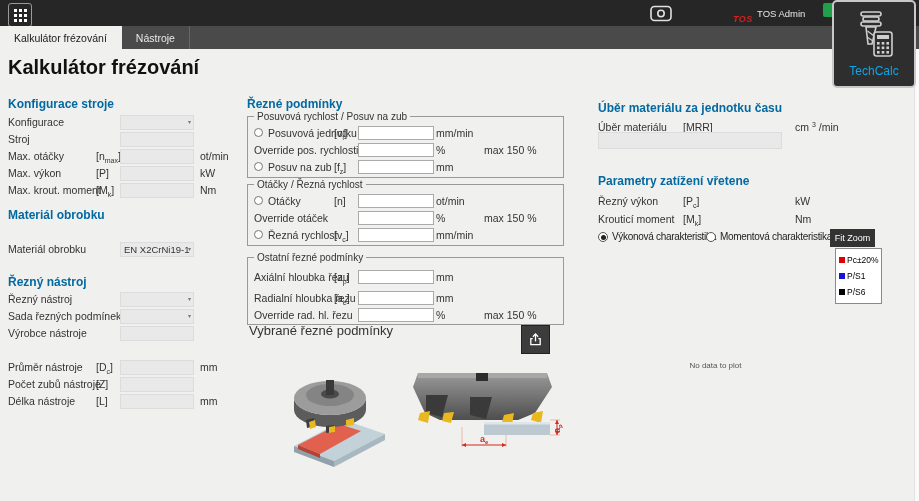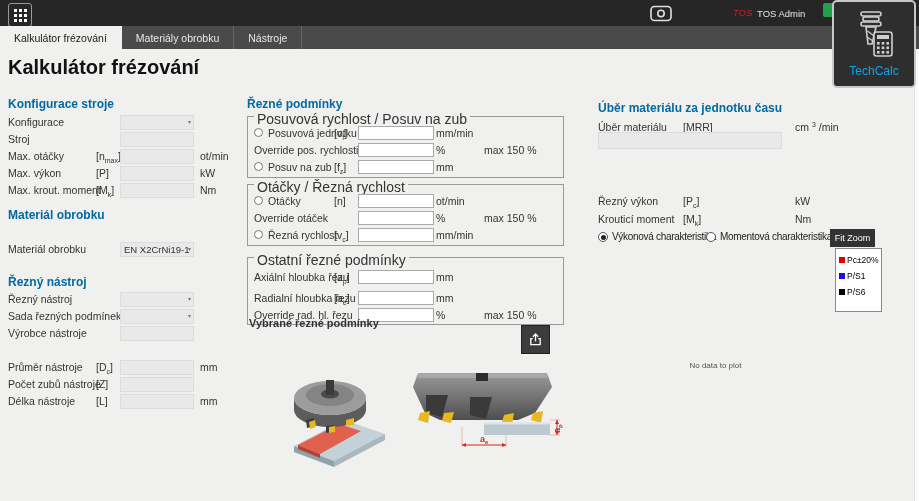--- a/index.html
+++ b/index.html
@@ -5,21 +5,21 @@
   html,body{margin:0;padding:0;background:#d8d8d8;}
   .stage{position:relative;width:919px;height:501px;background:#f0f0ee;overflow:hidden;
          font-family:"Liberation Sans",sans-serif;color:#333;}
   
   .titlebar{position:absolute;left:0;top:0;right:0;height:26px;background:#262626;}
   .appgrid{position:absolute;left:8px;top:3px;width:22px;height:22px;border:1px solid #9a9a9a;
            border-radius:3px;display:flex;align-items:center;justify-content:center;}
   .dots{display:grid;grid-template-columns:repeat(3,3px);grid-template-rows:repeat(3,3px);gap:2px;}
   .dots span{background:#fff;width:3px;height:3px;}
   .cambtn{position:absolute;left:650px;top:5px;width:22px;height:17px;}
-  .toslogo{position:absolute;left:733px;top:8px;font-size:9px;font-weight:normal;font-style:italic;color:#d42020;letter-spacing:.5px;}
+  .toslogo{position:absolute;left:733px;top:14px;font-size:9px;font-weight:bold;font-style:italic;color:#d42020;letter-spacing:.5px;}
   .userlbl{position:absolute;left:757px;top:8px;font-size:9.5px;color:#e6e6e6;}
   .greenind{position:absolute;left:823px;top:3px;width:15px;height:14px;background:#1fa04a;border-radius:2px;}
   
   .tabbar{position:absolute;left:0;top:26px;right:0;height:23px;background:#4a4a4a;display:flex;}
   .tab{display:flex;align-items:center;justify-content:center;height:100%;padding:0 14px;
        color:#e8e8e8;font-size:10.5px;border-right:1px solid #666;white-space:nowrap;cursor:default;}
   .tab.active{background:#f0f0ee;color:#1a1a1a;border-right:1px solid #f0f0ee;}
   .pagetitle{position:absolute;left:8px;top:56px;margin:0;font-size:20px;font-weight:bold;color:#111;}
   
   .sect{position:absolute;font-size:12px;font-weight:bold;color:#0369a1;white-space:nowrap;}
@@ -31,45 +31,45 @@
   sup{font-size:7px;line-height:0;}
   .lfield{position:absolute;left:112px;top:0;width:72px;height:13px;background:#e9e9e9;border:1px solid #dcdcdc;}
   .selval{display:block;font-size:9.5px;color:#333;padding:1px 9px 0 3px;white-space:nowrap;overflow:hidden;}
   .chev{position:absolute;right:2px;top:3px;font-size:6px;color:#777;line-height:1;}
   
   .colL{position:absolute;left:8px;top:95px;width:232px;height:330px;}
   .colM{position:absolute;left:247px;top:95px;width:318px;height:300px;}
   .colR{position:absolute;left:598px;top:95px;width:318px;height:390px;}
   
   .group{position:absolute;left:0;width:315px;border:1px solid #999;}
-  .glegend{position:absolute;top:-6px;left:6px;background:#f0f0ee;padding:0 3px;font-size:14px;color:#333;white-space:nowrap;}
+  .glegend{position:absolute;top:-6px;left:6px;background:#f0f0ee;padding:0 3px;font-size:10px;color:#333;white-space:nowrap;}
   .crow{position:absolute;left:0;right:0;height:15px;}
   .rdo{position:absolute;left:6px;top:2px;width:9px;height:9px;border:1px solid #777;border-radius:50%;background:#fff;box-sizing:border-box;}
   .clab{position:absolute;top:1px;font-size:10.5px;white-space:nowrap;}
   .clab.ind{left:20px;} .clab.noind{left:6px;}
   .csym{position:absolute;left:86px;top:1px;font-size:10.5px;white-space:nowrap;}
   .winput{position:absolute;left:110px;top:0;width:70px;height:12px;border:1px solid #aaa;background:#fff;
           font-size:10px;padding:0 2px;font-family:"Liberation Sans",sans-serif;}
   .cunit{position:absolute;left:188px;top:1px;font-size:10.5px;white-space:nowrap;}
   .cmax{position:absolute;left:236px;top:1px;font-size:10.5px;white-space:nowrap;}
-  .selcond{position:absolute;left:2px;top:222px;font-size:11px;white-space:nowrap;font-weight:bold;}
+  .selcond{position:absolute;left:2px;top:228px;font-size:13px;white-space:nowrap;}
   .exportbtn{position:absolute;left:274px;top:230px;width:27px;height:27px;background:#3c3c3c;border:1px solid #222;
              display:flex;align-items:center;justify-content:center;cursor:pointer;}
   
   .rrow{position:absolute;left:0;right:0;height:15px;}
   .rsym{position:absolute;left:85px;top:1px;font-size:10.5px;white-space:nowrap;}
   .runit{position:absolute;left:197px;top:1px;font-size:10.5px;white-space:nowrap;}
   .mrrfield{position:absolute;left:0;top:37px;width:182px;height:15px;background:#e9e9e9;border:1px solid #dcdcdc;}
   .radrow{position:absolute;top:136px;height:14px;font-size:10px;letter-spacing:-.3px;white-space:nowrap;color:#222;}
   .rdo2{display:inline-block;width:10px;height:10px;border:1px solid #555;border-radius:50%;background:#fff;
         vertical-align:-2px;margin-right:4px;box-sizing:border-box;position:relative;}
   .rdo2.checked::after{content:"";position:absolute;left:1.5px;top:1.5px;width:5px;height:5px;background:#222;border-radius:50%;}
   .fitzoom{position:absolute;left:232px;top:134px;width:45px;height:18px;background:#333;color:#fff;font-size:9px;
            display:flex;align-items:center;justify-content:center;cursor:pointer;}
-  .legendbox{position:absolute;left:237px;top:153px;width:40px;background:#fff;border:1px solid #8a8a8a;padding:3px 2px 11px 3px;}
+  .legendbox{position:absolute;left:237px;top:153px;width:40px;background:#fff;border:1px solid #8a8a8a;padding:3px 2px 3px 3px;}
   .lgitem{display:flex;align-items:center;height:16px;font-size:8.5px;color:#000;}
   .lgsq{width:6px;height:6px;margin-right:2px;flex:0 0 auto;}
   .plotarea{position:absolute;left:0;top:170px;width:235px;height:200px;display:flex;align-items:center;justify-content:center;}
   .nodata{font-size:8px;color:#555;}
   
   .tile{position:absolute;left:832px;top:0;width:84px;height:88px;background:#2e2e2e;border:2px solid #c8c8c8;
         border-radius:5px;box-sizing:border-box;z-index:50;display:flex;flex-direction:column;align-items:center;cursor:pointer;}
   .tilelabel{position:absolute;bottom:8px;width:100%;text-align:center;font-size:12px;color:#0ea5e9;}
   
   .scrollstrip{position:absolute;right:0;top:49px;bottom:0;width:4px;background:#fafafa;border-left:1px solid #e2e2e2;}
@@ -100,21 +100,20 @@
         <circle cx="11" cy="8.5" r="3.2" fill="none" stroke="#e0e0e0" stroke-width="1.6"></circle>
       </svg>
     </div>
     <span class="toslogo">TOS</span>
     <span class="userlbl">TOS Admin</span>
     <div class="greenind"></div>
   </div>
 
   <div class="tabbar">
     <div class="tab active">Kalkulátor frézování</div>
-    <div class="tab">Materiály obrobku</div>
     <div class="tab">Nástroje</div>
   </div>
 
   <h1 class="pagetitle">Kalkulátor frézování</h1>
 
   <div class="colL">
     <div class="sect" style="top:2px">Konfigurace stroje</div>
 
     <div class="lrow" style="top:37px">
       <span class="llab">Stroj</span>
@@ -278,20 +277,21 @@
 
   <div class="colR">
     <div class="sect" style="top:6px">Úběr materiálu za jednotku času</div>
     <div class="rrow" style="top:25px">
       <span class="llab">Úběr materiálu</span>
       <span class="rsym"><span>[MRR]</span></span>
       <span class="runit"><span>cm</span> <sup>3</sup> <span>/min</span></span>
     </div>
     <div class="mrrfield"></div>
 
+    <div class="sect" style="top:79px">Parametry zatížení vřetene</div>
     <div class="rrow" style="top:99px">
       <span class="llab">Řezný výkon</span>
       <span class="rsym"><span>[P</span><sub>c</sub><span>]</span></span>
       <span class="runit">kW</span>
     </div>
     <div class="rrow" style="top:117px">
       <span class="llab">Krouticí moment</span>
       <span class="rsym"><span>[M</span><sub>k</sub><span>]</span></span>
       <span class="runit">Nm</span>
     </div>

